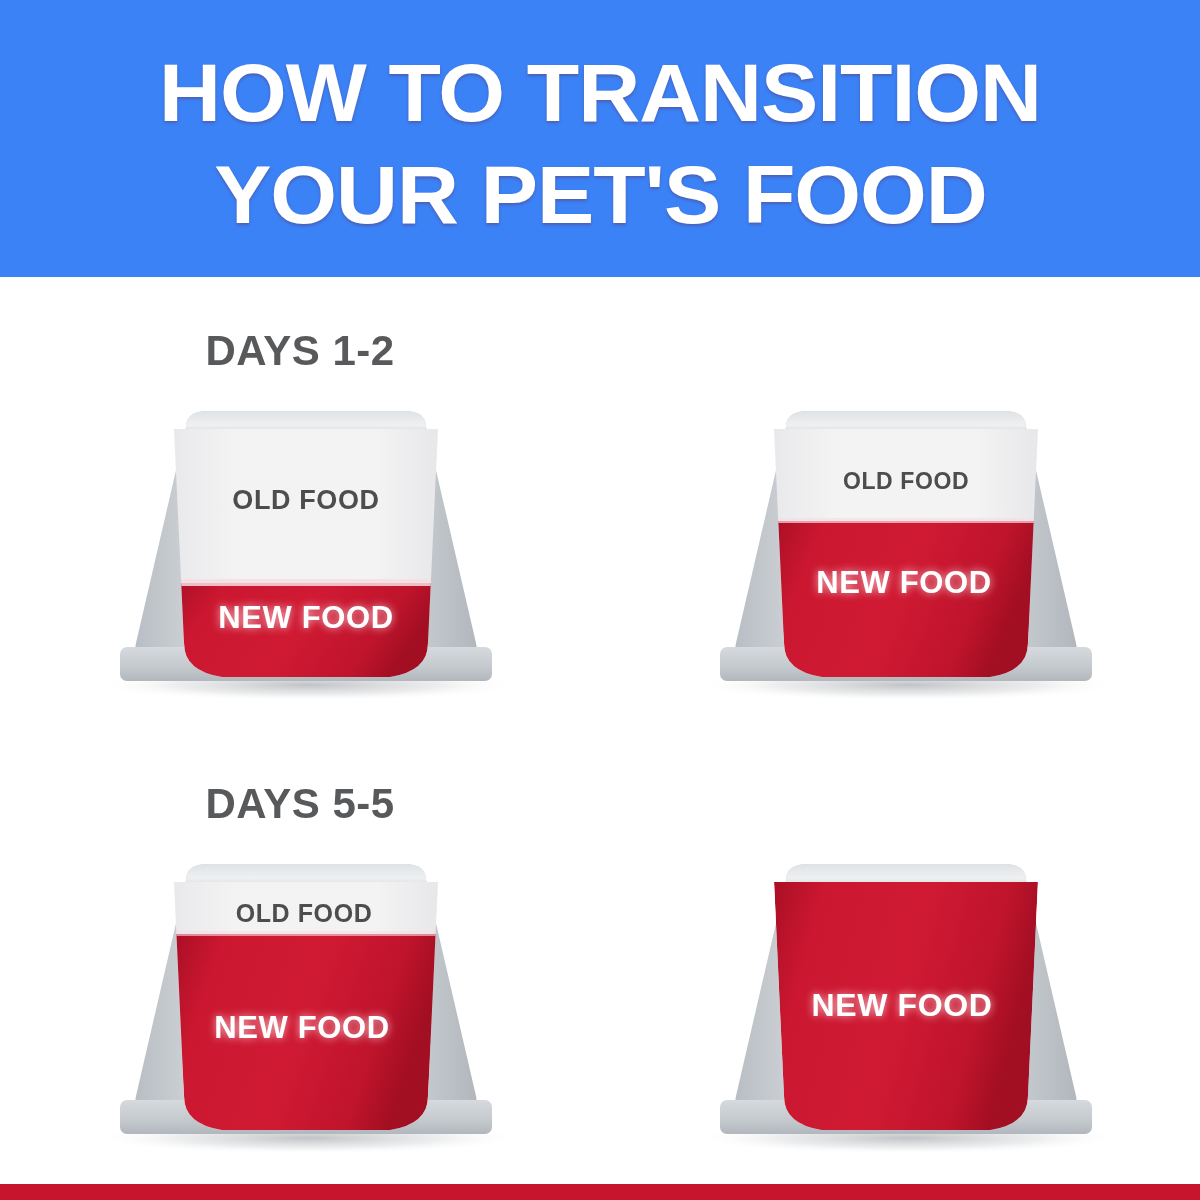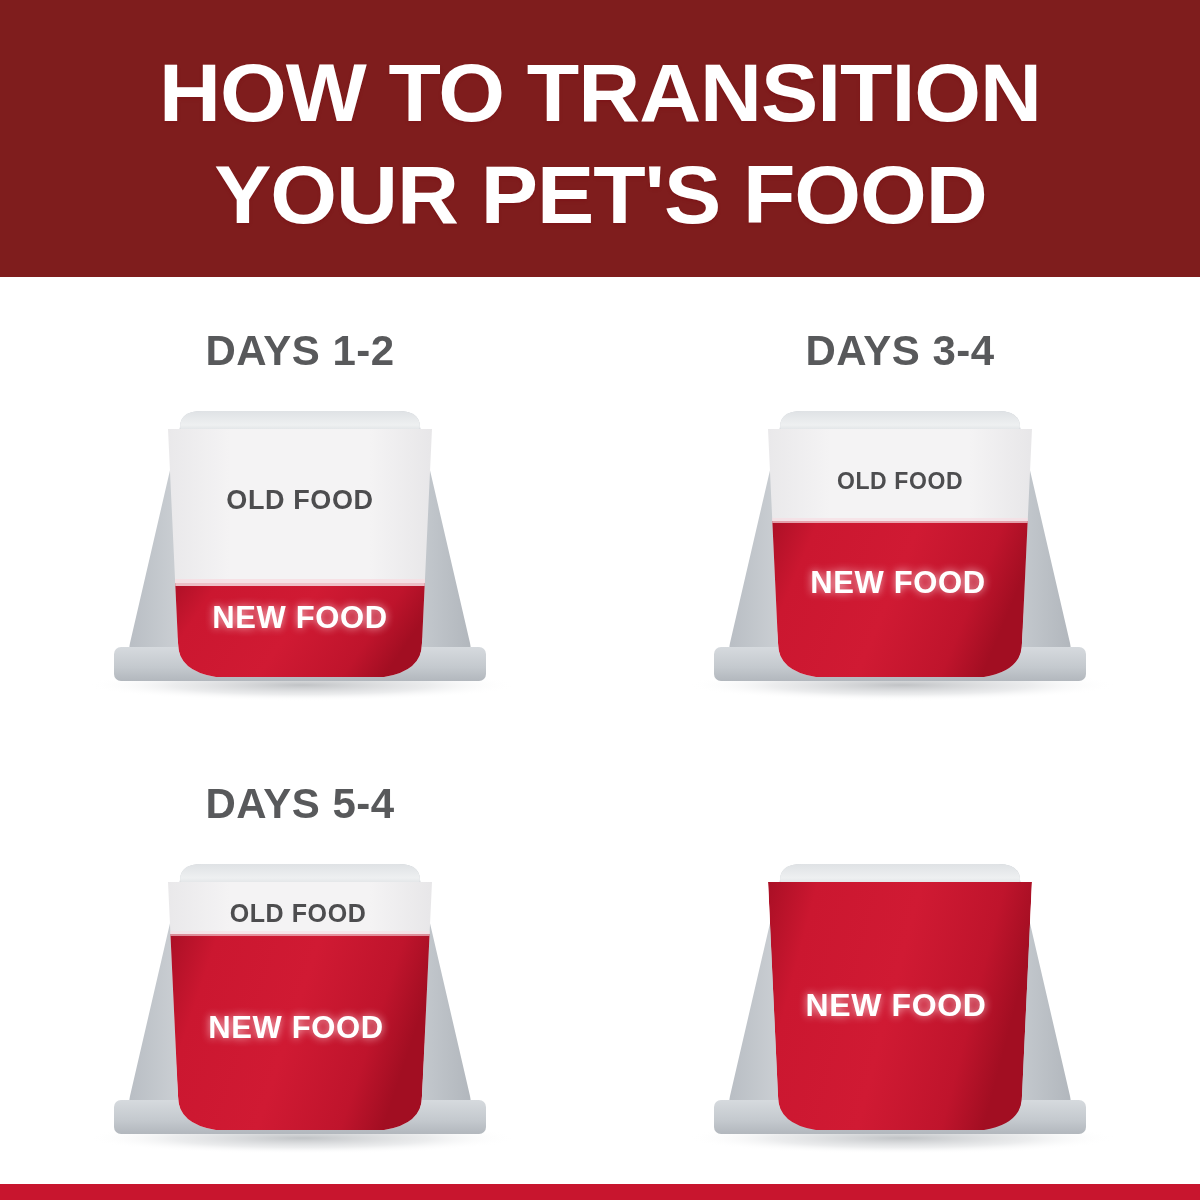--- a/index.html
+++ b/index.html
@@ -7,21 +7,21 @@
     width:1200px;height:1200px;
     background:#ffffff;
     font-family:"Liberation Sans","DejaVu Sans",sans-serif;
     overflow:hidden;
     position:relative;
   }
 
   
   .header-banner{
     position:absolute;left:0;top:0;width:1200px;height:277px;
-    background:#7f1d1d;
+    background:#3b82f6;
     display:flex;flex-direction:column;
     align-items:center;justify-content:center;
     box-sizing:border-box;
     padding-top:12px;
     gap:25px;
   }
   .header-line{
     color:#ffffff;
     font-weight:bold;
     font-size:81px;
@@ -39,21 +39,21 @@
     position:absolute;left:0;bottom:0;width:1200px;height:16px;
     background:#c8152e;
   }
 
   
   .panels{
     position:absolute;left:0;top:277px;width:1200px;height:907px;
   }
   .panel{
     position:absolute;
-    width:600px;height:453px;
+    width:600px;height:453px;padding-left:12px;
   }
   .panel.p1{left:0;top:0;}
   .panel.p2{left:600px;top:0;}
   .panel.p3{left:0;top:453px;}
   .panel.p4{left:600px;top:453px;}
 
   .panel-title{
     position:absolute;top:50px;left:0;width:600px;
     text-align:center;
     color:#58595b;
@@ -142,21 +142,20 @@
           <path d="M138 198 L402 198 L392 258 Q392 290 354 294 L186 294 Q148 290 148 258 Z" fill="url(#newG1)"></path>
           <rect x="130" y="194" width="280" height="7" fill="#f6dde2" opacity="0.85"></rect>
         </g>
         <text class="food-label old-label" x="270" y="124" font-size="27" text-anchor="middle">OLD FOOD</text>
         <text class="food-label new-label" x="270" y="243" font-size="31" text-anchor="middle" style="filter:drop-shadow(0 0 4px rgba(255,235,238,0.75))">NEW FOOD</text>
       </svg>
     </div>
   </div>
 
   <div class="panel p2">
-    <div class="panel-title">DAYS 3-4</div>
     <div class="bowl-wrap">
       <svg class="bowl-svg" viewBox="0 0 540 330" preserveAspectRatio="xMidYMid meet">
         <defs>
           <linearGradient id="wallG2" x1="0" y1="0" x2="1" y2="0">
             <stop offset="0" stop-color="#b9bec4"></stop>
               <stop offset="0.18" stop-color="#cfd3d7"></stop>
             <stop offset="0.55" stop-color="#dadee1"></stop>
               <stop offset="0.85" stop-color="#c4c9ce"></stop>
             <stop offset="1" stop-color="#b2b7bd"></stop>
           </linearGradient>
@@ -201,21 +200,21 @@
           <path d="M138 136 L400 136 L392 258 Q392 290 354 294 L186 294 Q148 290 148 258 Z" fill="url(#newG2)"></path>
           <rect x="130" y="133" width="280" height="5" fill="#f6dde2" opacity="0.7"></rect>
         </g>
         <text class="food-label old-label" x="270" y="104" font-size="23" text-anchor="middle">OLD FOOD</text>
         <text class="food-label new-label" x="268" y="208" font-size="31" text-anchor="middle" style="filter:drop-shadow(0 0 4px rgba(255,235,238,0.75))">NEW FOOD</text>
       </svg>
     </div>
   </div>
 
   <div class="panel p3">
-    <div class="panel-title">DAYS 5-4</div>
+    <div class="panel-title">DAYS 5-5</div>
     <div class="bowl-wrap">
       <svg class="bowl-svg" viewBox="0 0 540 330" preserveAspectRatio="xMidYMid meet">
         <defs>
           <linearGradient id="wallG3" x1="0" y1="0" x2="1" y2="0">
             <stop offset="0" stop-color="#b9bec4"></stop>
               <stop offset="0.18" stop-color="#cfd3d7"></stop>
             <stop offset="0.55" stop-color="#dadee1"></stop>
               <stop offset="0.85" stop-color="#c4c9ce"></stop>
             <stop offset="1" stop-color="#b2b7bd"></stop>
           </linearGradient>

